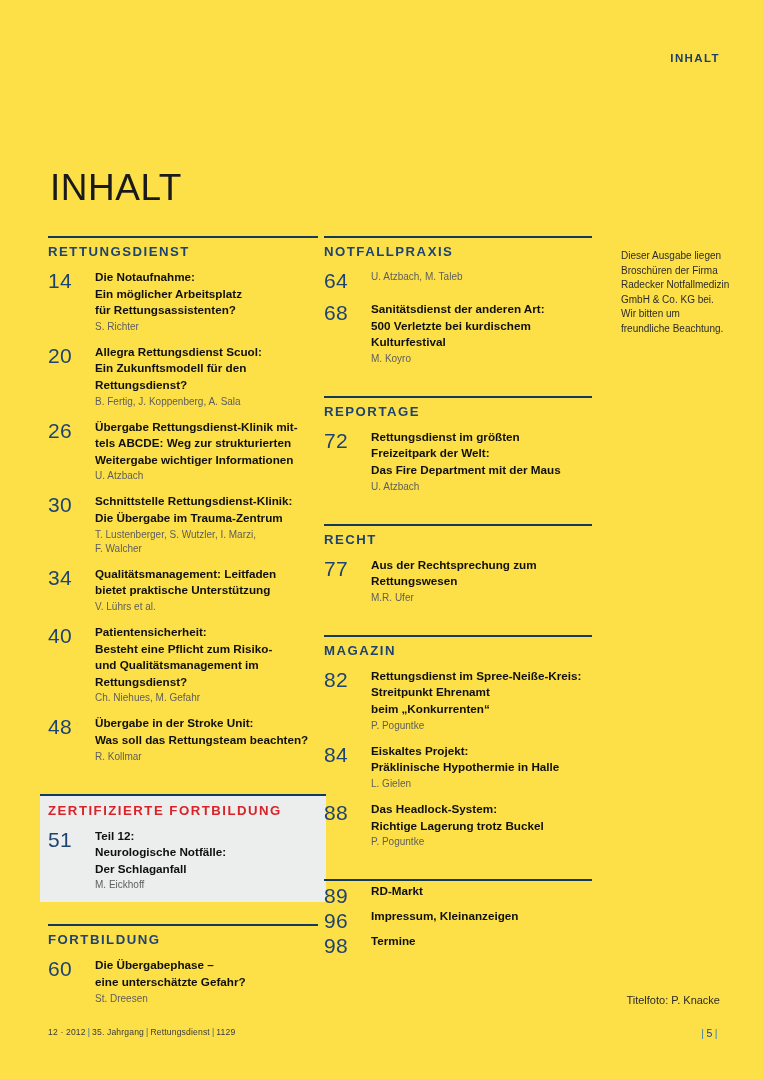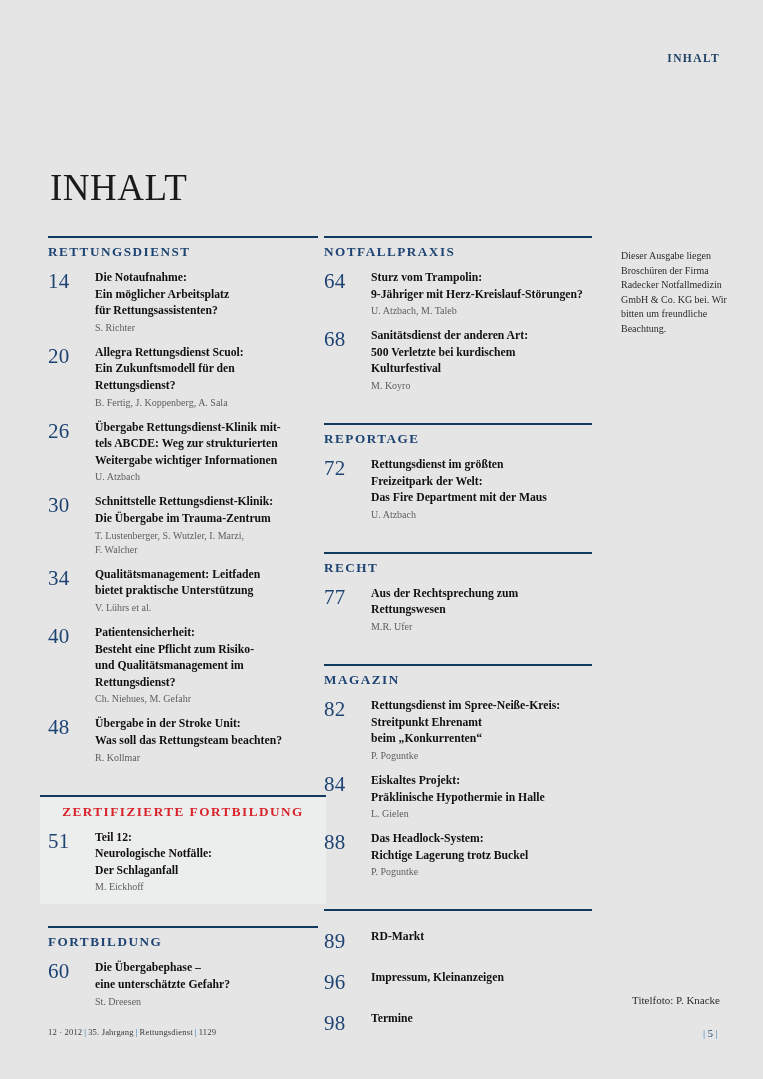--- a/index.html
+++ b/index.html
@@ -12,22 +12,21 @@
     height: 1079px;
     position: relative;
     font-family: "Liberation Sans", sans-serif;
     color: #1b1b1b;
     overflow: hidden;
   }
 
   .page {
     position: absolute;
     inset: 0;
-    background: #e5e5e5;
-    font-family: Liberation Serif, serif;
+    background: #fde047;
   }
 
   
   .running-head {
     position: absolute;
     top: 52px;
     right: 43px;
     font-size: 11.5px;
     font-weight: bold;
     letter-spacing: 1.4px;
@@ -72,21 +71,21 @@
     height: 0;
     margin: 0;
   }
   .section-title {
     font-size: 13.2px;
     font-weight: bold;
     letter-spacing: 1.5px;
     color: #1d4372;
     margin: 6px 0 4px 0;
   }
-  .section.accent .section-title { color: #d8232a; text-align: center; }
+  .section.accent .section-title { color: #d8232a; }
 
   
   .section.boxed {
     background: #eceded;
     padding: 0 8px 10px 8px;
     margin-left: -8px;
     margin-right: -8px;
     box-sizing: content-box;
   }
   .section.boxed .section-rule { margin: 0 -8px; }
@@ -122,21 +121,21 @@
     margin-top: 1px;
   }
   .entry.compact { margin-top: 8px; }
   .entry.compact .entry-title { line-height: 1.25; }
 
   
   .gap-lg { height: 30px; }
   .gap-md { height: 22px; }
 
   
-  .plain-list .entry { margin-top: 19px; }
+  .plain-list .entry { margin-top: 3px; }
   .plain-list .entry-page { font-size: 21px; }
 
   
   .footer-left {
     position: absolute;
     left: 48px;
     bottom: 42px;
     font-size: 8.6px;
     color: #3b3b3b;
     letter-spacing: 0.15px;
@@ -252,21 +251,20 @@
       </div>
     </div>
 
   <div class="col col-right" id="col-right">
       <div class="section">
         <div class="section-rule"></div>
         <div class="section-title">NOTFALLPRAXIS</div>
         <div class="entry">
           <div class="entry-page">64</div>
           <div class="entry-body">
-            <div class="entry-title">Sturz vom Trampolin:<br>9-Jähriger mit Herz-Kreislauf-Störungen?</div>
             <div class="entry-authors">U. Atzbach, M. Taleb</div>
           </div>
         </div>
         <div class="entry">
           <div class="entry-page">68</div>
           <div class="entry-body">
             <div class="entry-title">Sanitätsdienst der anderen Art:<br>500 Verletzte bei kurdischem<br>Kulturfestival</div>
             <div class="entry-authors">M. Koyro</div>
           </div>
         </div>

